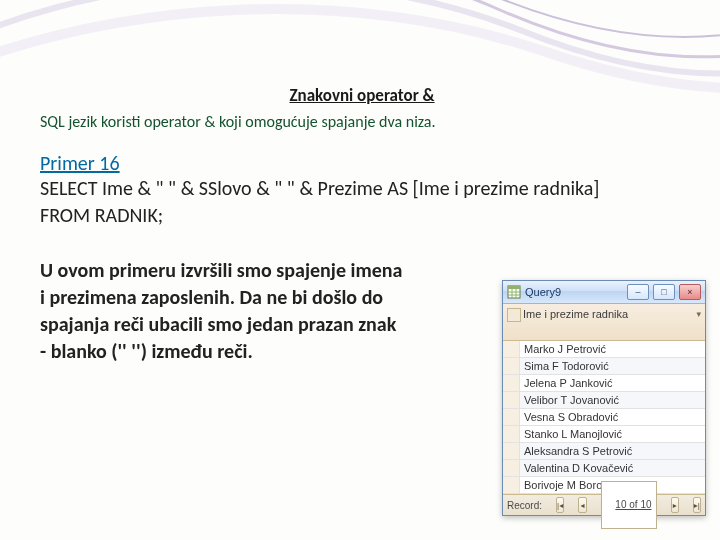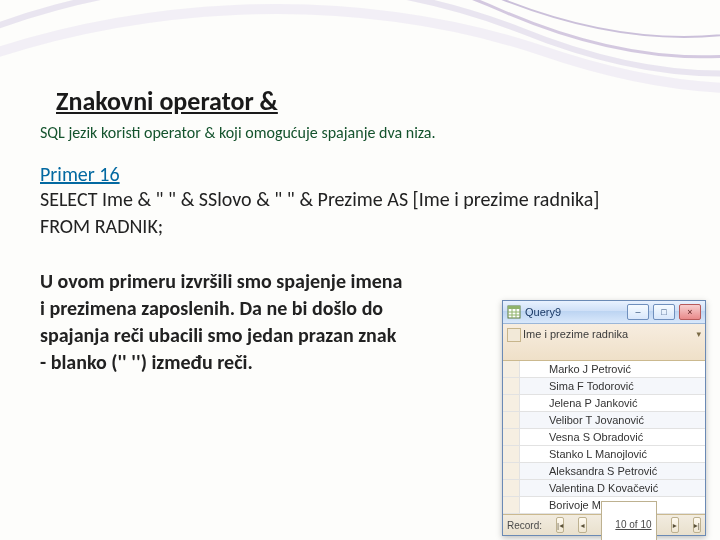--- a/index.html
+++ b/index.html
@@ -20,26 +20,27 @@
     height: 220px;
     pointer-events: none;
     z-index: 0;
   }
   .content {
     position: relative;
     z-index: 1;
     padding: 30px 40px 0 40px;
   }
   .title {
-    font-size: 26px;
+    font-size: 17px;
     font-weight: bold;
     text-decoration: underline;
     color: #1a1a1a;
-    margin: 12px 0 6px 16px;
+    margin: 12px 0 6px 4px;
     margin-top: 55px;
+    text-align: center;
   }
   .subtitle {
     font-size: 16px;
     color: #14532d;
     margin: 2px 0 18px 0;
   }
   .ex-heading {
     font-size: 20px;
     text-decoration: underline;
     color: #0369a1;
@@ -60,21 +61,21 @@
   }
   .explain p {
     margin: 0;
     font-weight: bold;
   }
 
   
   .qwin {
     position: absolute;
     right: 14px;
-    bottom: 4px;
+    bottom: 24px;
     width: 202px;
     border: 1px solid #6b8ab5;
     background: #fde047;
     box-shadow: 0 2px 6px rgba(0,0,0,0.25);
     font-family: "Segoe UI", Tahoma, sans-serif;
     font-size: 11px;
     z-index: 2;
     margin-top: 48px;
   }
   .qwin-titlebar {
@@ -147,21 +148,20 @@
     max-height: 180px;
     overflow: hidden;
   }
   .qrow {
     display: flex;
     align-items: stretch;
     border-bottom: 1px solid #e2e2e2;
     font-size: 11px;
     color: #333;
     background: #fff;
-    gap: 25px;
   }
   .qrow.alt { background: #f5f7fb; }
   .qrow .sel {
     width: 16px;
     flex: 0 0 16px;
     border-right: 1px solid #e2e2e2;
     background: #f6efe2;
   }
   .qrow .cell {
     flex: 1;

